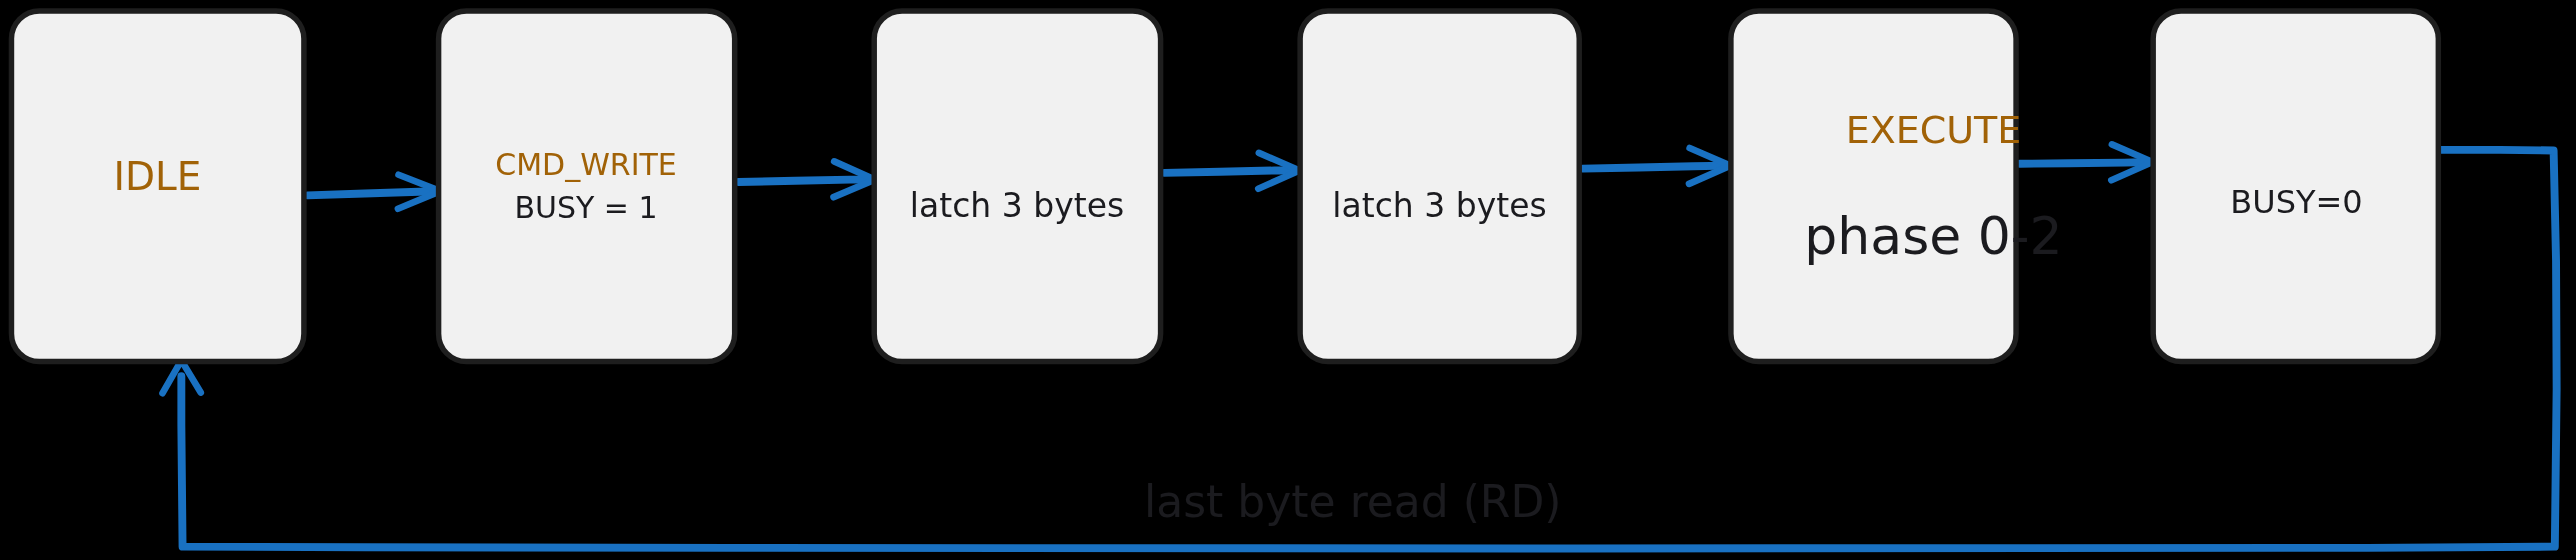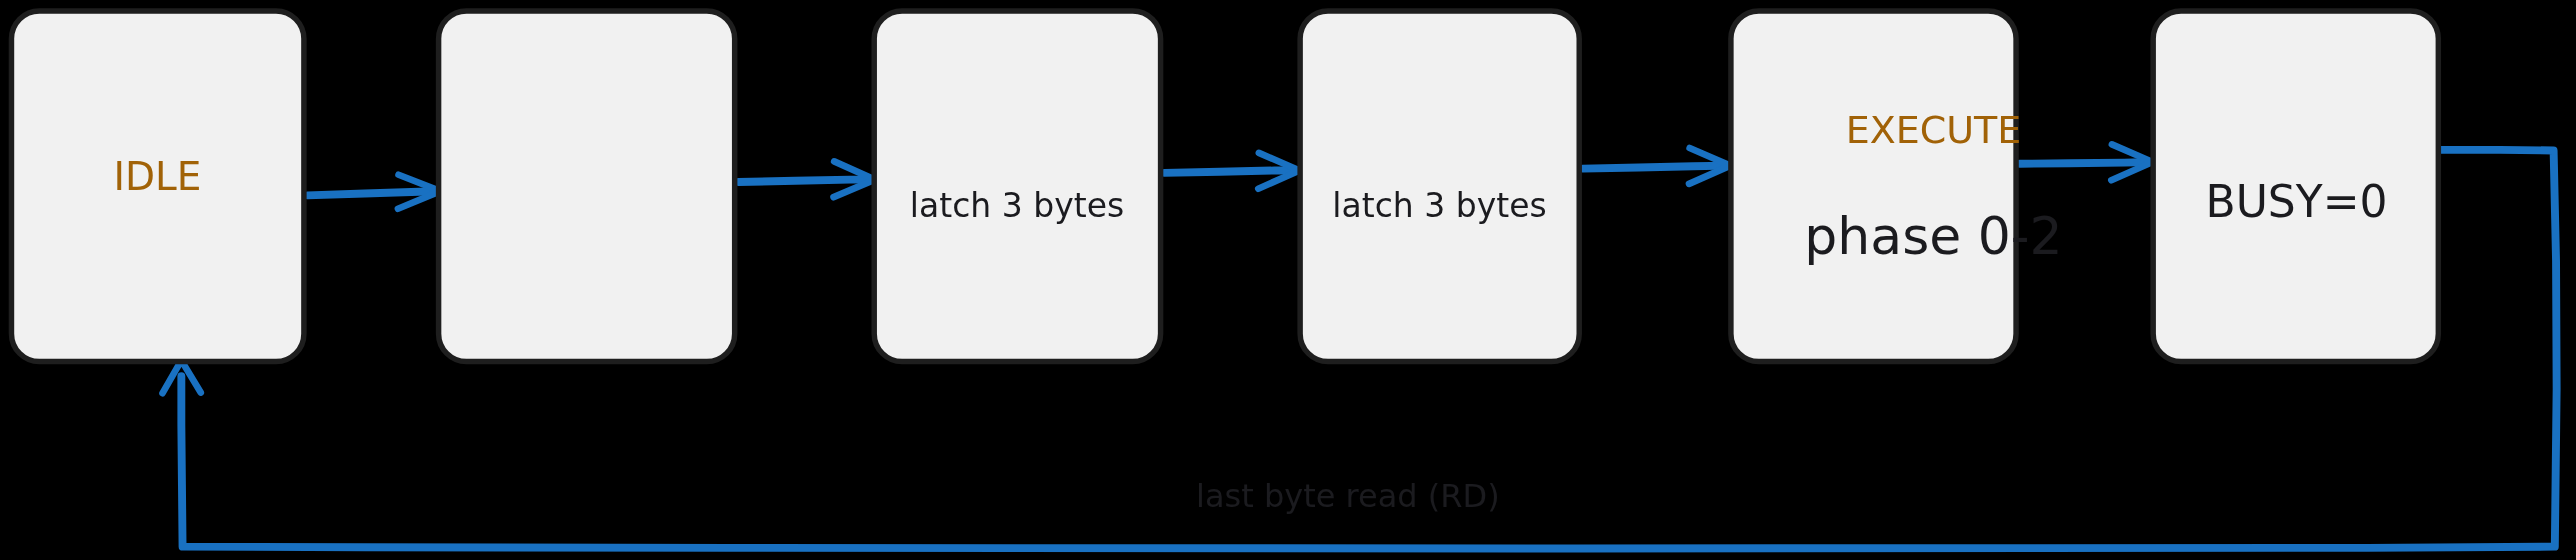--- a/index.html
+++ b/index.html
@@ -65,38 +65,43 @@
       <rect x="2852" y="18" width="470" height="578" rx="46" ry="46"></rect>
       <rect x="3548" y="18" width="470" height="578" rx="46" ry="46"></rect>
     </g>
   </svg>
 
   <div class="state-node" style="left:11px;top:11px;width:293px;height:351px;">
     <div class="node-title" style="font-size:39px;">IDLE</div>
     <div style="height:20.6px;"></div>
   </div>
 
+  <div class="state-node" style="left:438px;top:11px;width:296px;height:351px;">
+    <div class="node-title" style="font-size:30px;">CMD_WRITE</div>
+    <div style="height:13.4px;"></div>
+    <div class="node-sub" style="font-size:30px;">BUSY = 1</div>
+  </div>
 
   <div class="state-node" style="left:874px;top:11px;width:286px;height:351px;">
     <div style="height:38px;"></div>
     <div class="node-sub" style="font-size:33px;">latch 3 bytes</div>
   </div>
 
   <div class="state-node" style="left:1300px;top:11px;width:279px;height:351px;">
     <div style="height:38px;"></div>
     <div class="node-sub" style="font-size:33px;">latch 3 bytes</div>
   </div>
 
   <div class="state-node" style="left:1791px;top:11px;width:285px;height:351px;">
     <div class="node-title" style="font-size:38px;">EXECUTE</div>
     <div style="height:29px;"></div>
     <div class="node-sub" style="font-size:52px;margin-top:32px;">phase 0-2</div>
   </div>
 
   <div class="state-node" style="left:2154px;top:11px;width:285px;height:351px;">
     <div style="height:30px;"></div>
-    <div class="node-sub" style="font-size:44px;">BUSY=0</div>
+    <div class="node-sub" style="font-size:32px;">BUSY=0</div>
   </div>
 
-  <div class="edge-label" style="left:1196px;top:480px;font-size:32px;">last byte read (RD)</div>
+  <div class="edge-label" style="left:1144px;top:480px;font-size:44px;">last byte read (RD)</div>
 
 </div>
 
 
 </body></html>

